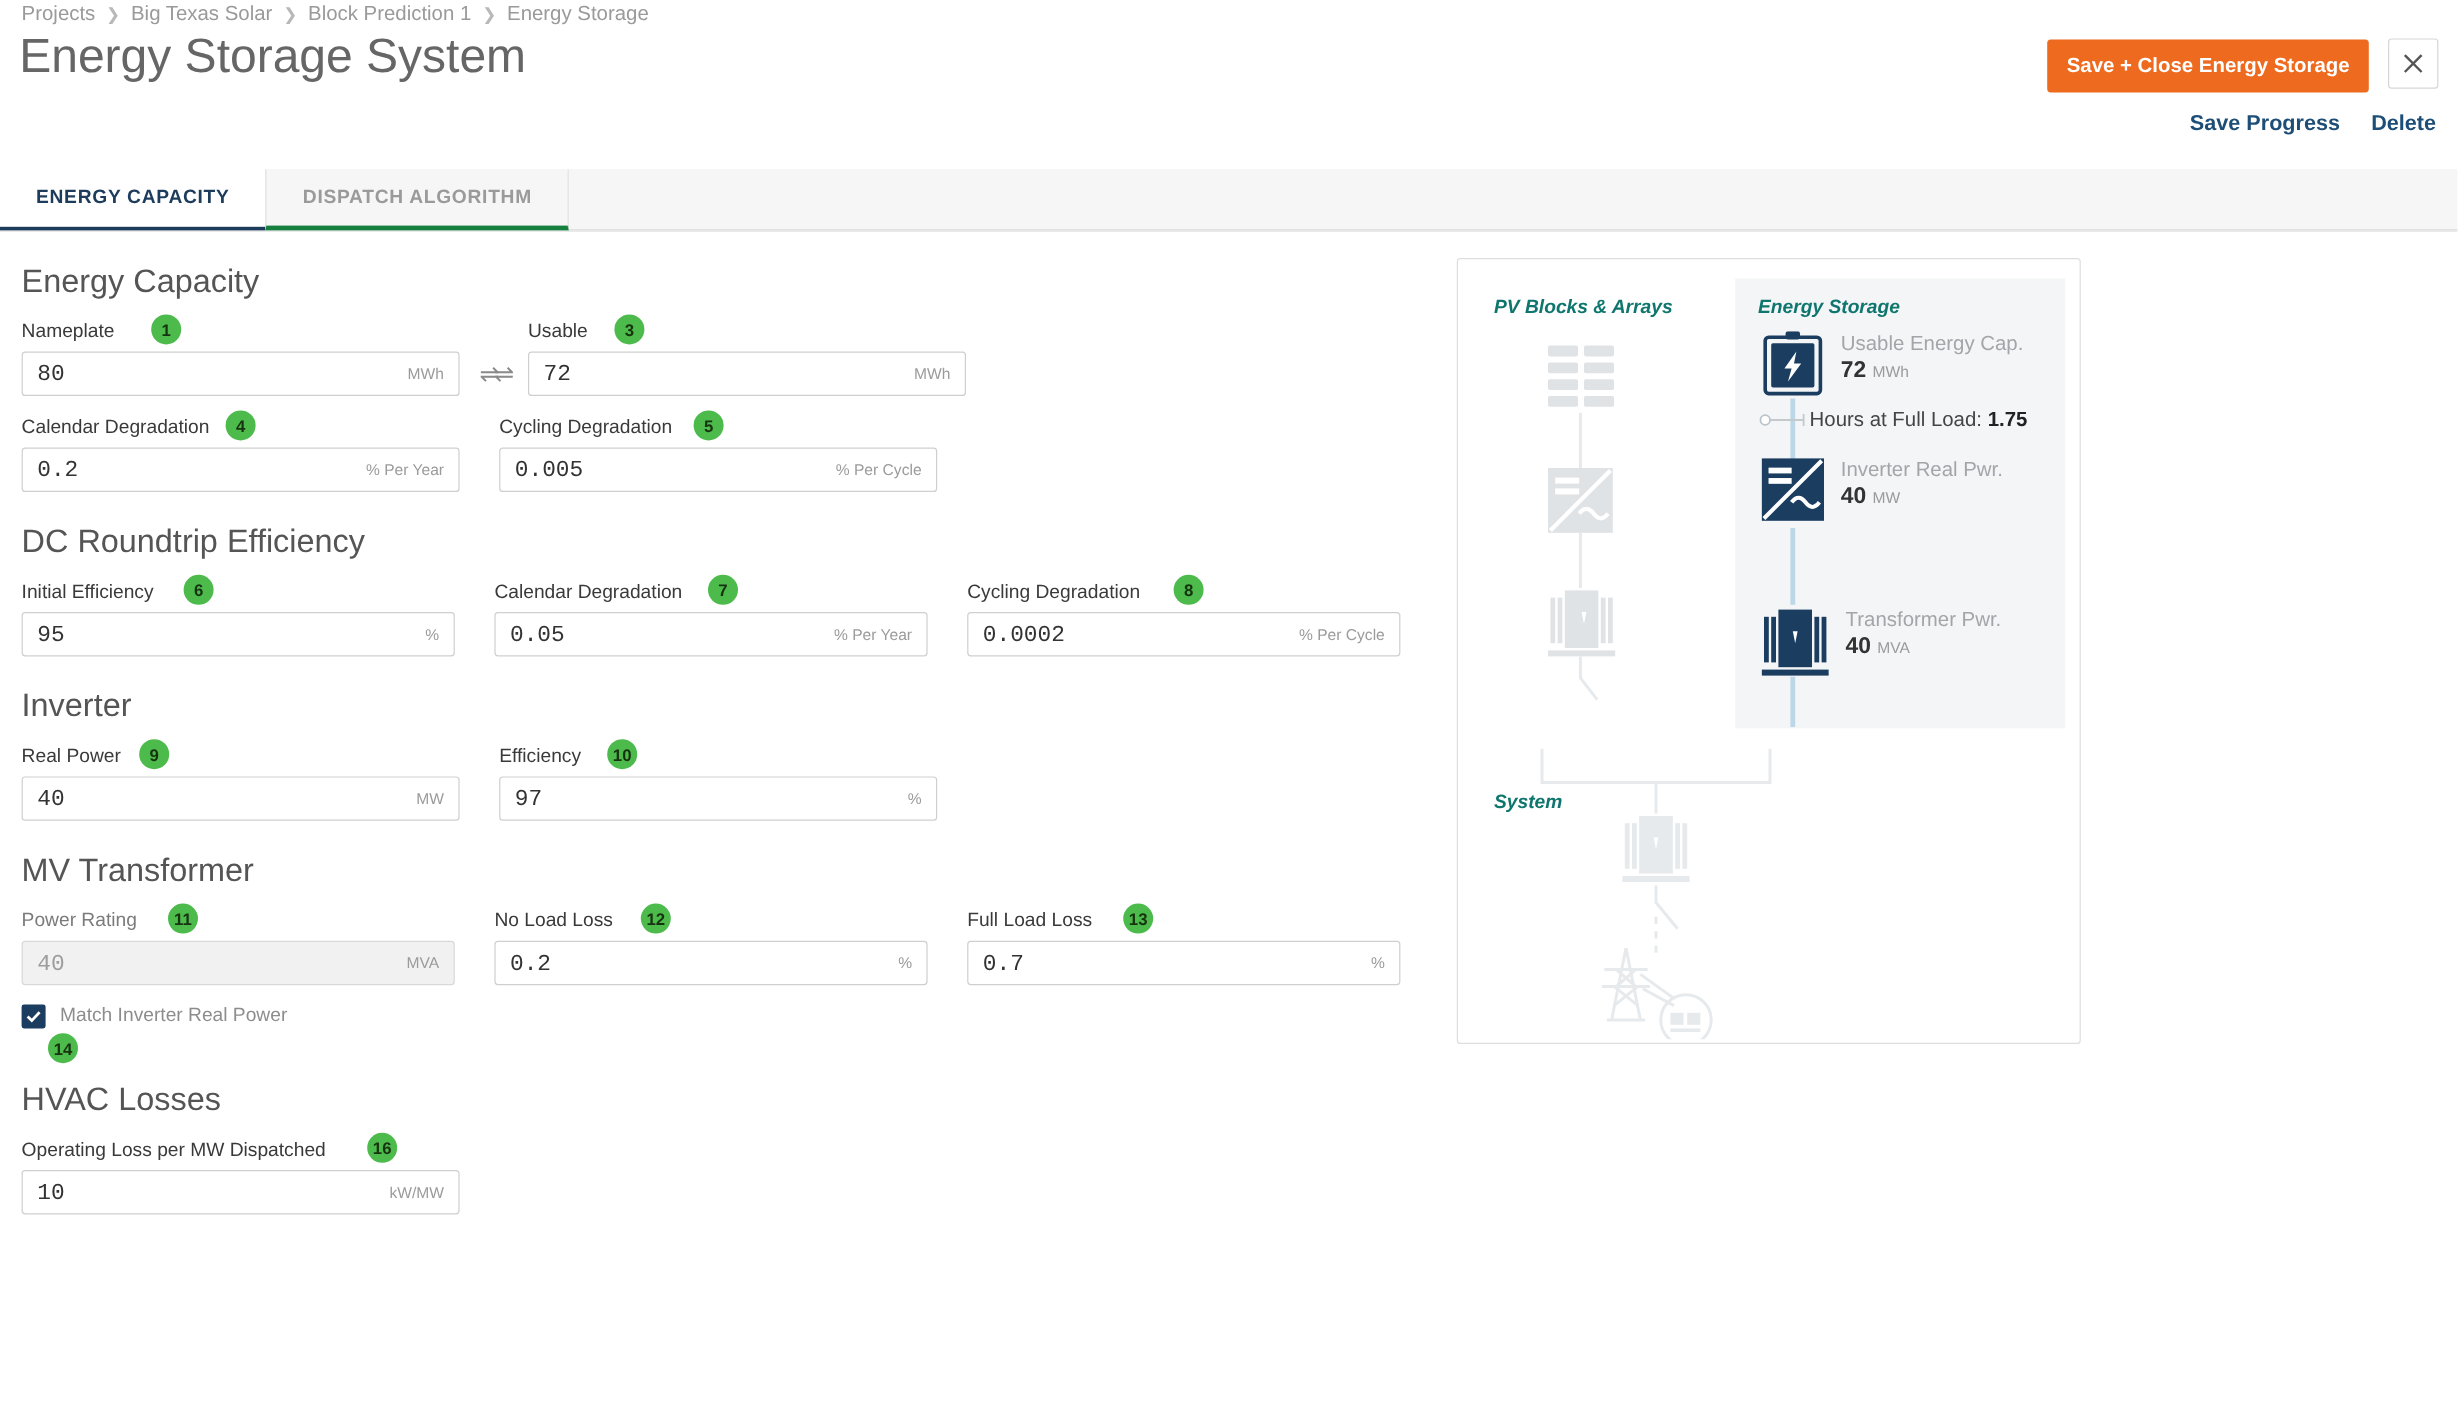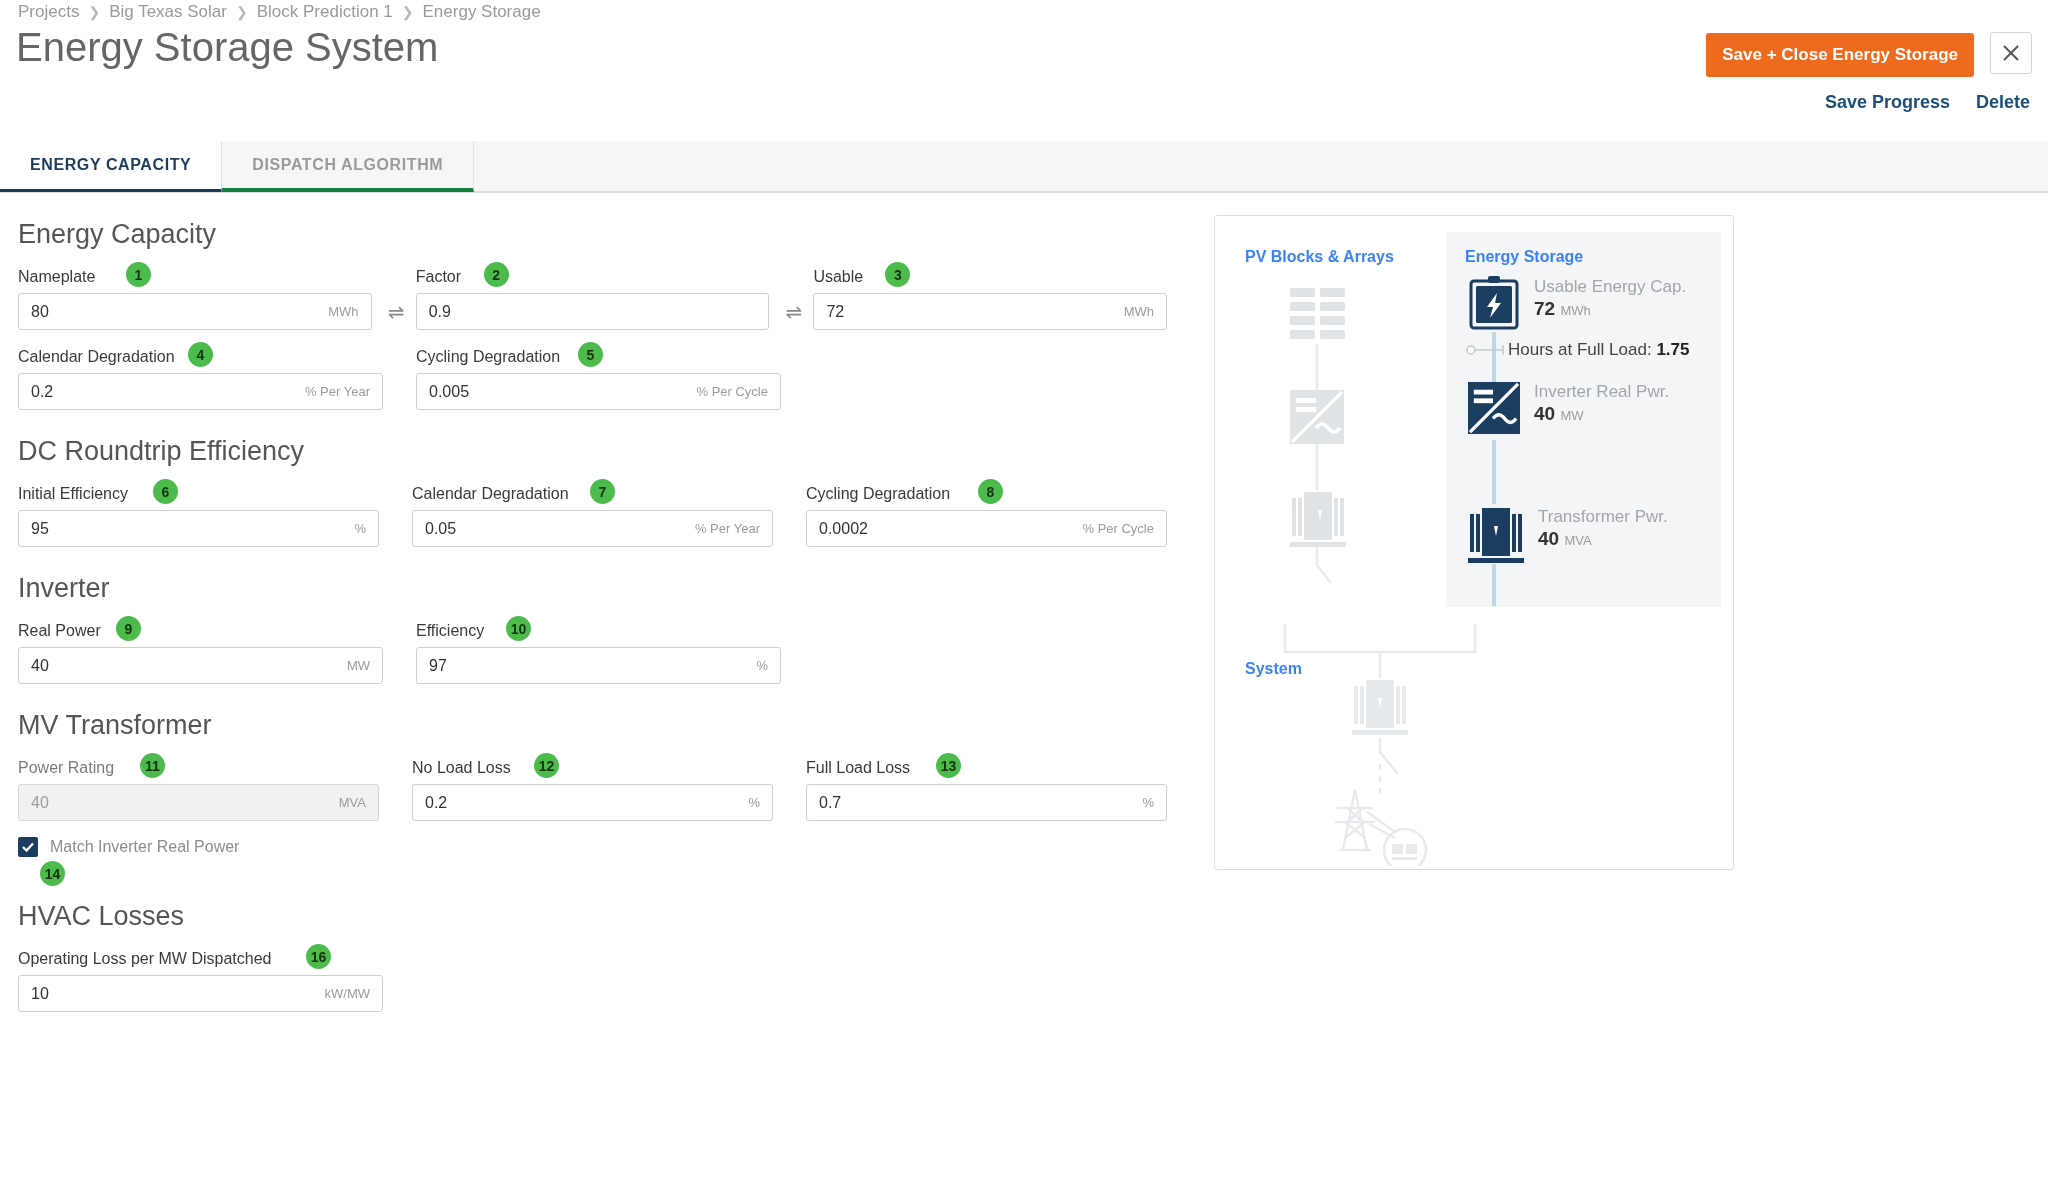--- a/index.html
+++ b/index.html
@@ -99,23 +99,23 @@
   }
   .field-label.muted { color: #7b7b7b; }
   .input-box {
     position: relative;
     height: 37px; border: 1px solid #cfcfcf; border-radius: 3px;
     background: #fff; display: flex; align-items: center;
     padding: 0 12px;
   }
   .input-box.disabled { background: #f1f1f1; border-color: #d8d8d8; }
   .input-val {
-    font-size: 16px; color: #333; flex: 1;
+    font-size: 19px; color: #333; flex: 1;
     border: none; outline: none; background: transparent;
-    font-family: Liberation Sans, sans-serif; padding: 0;
+    font-family: Liberation Mono, monospace; padding: 0;
     width: 100%;
   }
   .input-box.disabled .input-val { color: #9d9d9d; }
   .input-unit {
     font-size: 13px; color: #9b9b9b; white-space: nowrap; margin-left: 8px;
   }
   .swap-icon {
     width: 28px; height: 37px;
     display: flex; align-items: center; justify-content: center;
     color: #8a8a8a; font-size: 20px;
@@ -154,22 +154,23 @@
     width: 520px; height: 655px;
     border: 1px solid #dedede; border-radius: 3px;
     background: #fff;
   }
   .es-shade {
     position: absolute; left: 231px; top: 16px;
     width: 275px; height: 375px;
     background: #f4f5f6;
   }
   .col-title {
-    position: absolute; font-size: 16px; font-weight: bold; color: #3b82f6;
+    position: absolute; font-size: 16px; font-weight: bold; color: #0f766e;
     white-space: nowrap;
+    font-style: italic;
   }
   .pv-title { left: 30px; top: 32px; }
   .es-title { left: 250px; top: 32px; }
   .sys-title { left: 30px; top: 444px; }
 
   .es-item { position: absolute; display: flex; align-items: flex-start; }
   .es-text { margin-left: 14px; }
   .es-label { font-size: 17px; color: #a2a6aa; white-space: nowrap; line-height: 1.25; }
   .es-value { font-size: 19px; font-weight: bold; color: #333; white-space: nowrap; line-height: 1.3; }
   .es-unit { font-size: 13px; font-weight: normal; color: #9b9b9b; }
@@ -221,28 +222,20 @@
   <div class="field-row">
     <div class="field">
       <span class="field-label">Nameplate</span>
       <span class="badge" style="left:108px">1</span>
       <div class="input-box">
         <input class="input-val" value="80" style="">
         <span class="input-unit">MWh</span>
       </div>
     </div>
     <div class="swap-icon">⇌</div>
-    <div class="field">
-      <span class="field-label">Factor</span>
-      <span class="badge" style="left:68px">2</span>
-      <div class="input-box">
-        <input class="input-val" value="0.9" style="">
-        <span class="input-unit"></span>
-      </div>
-    </div>
     <div class="swap-icon">⇌</div>
     <div class="field">
       <span class="field-label">Usable</span>
       <span class="badge" style="left:72px">3</span>
       <div class="input-box">
         <input class="input-val" value="72" style="">
         <span class="input-unit">MWh</span>
       </div>
     </div>
   </div>

